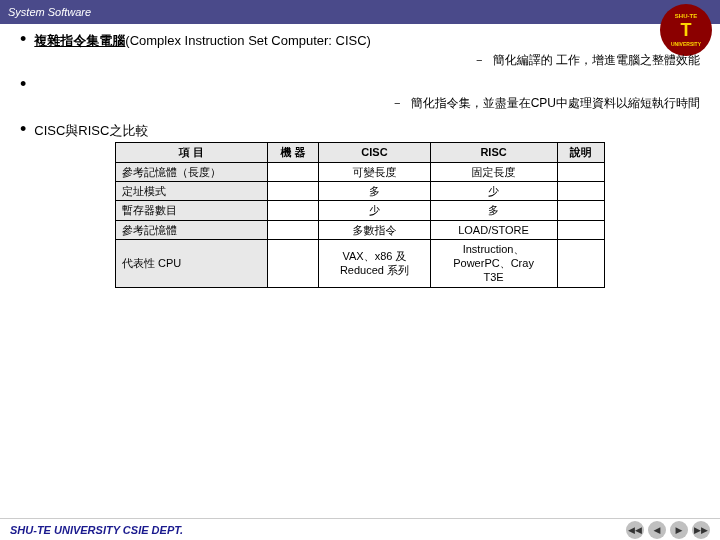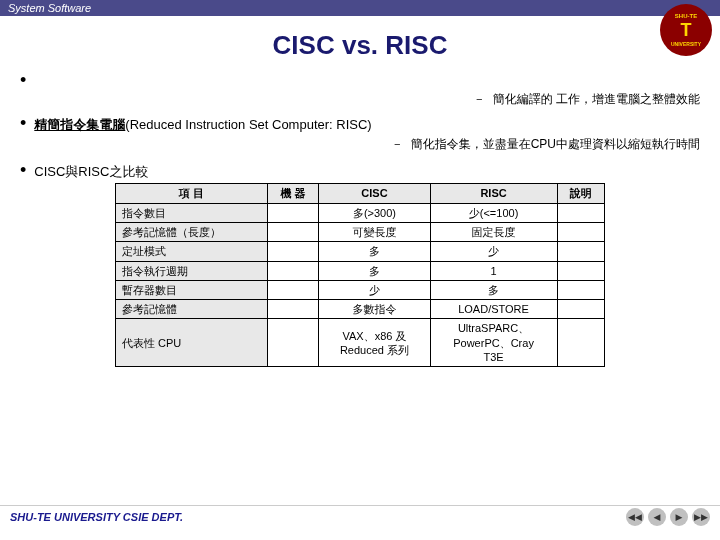--- a/index.html
+++ b/index.html
@@ -9,21 +9,21 @@
       background: #fff;
       font-family: Arial, "Microsoft JhengHei", "微軟正黑體", sans-serif;
       position: relative;
       overflow: hidden;
     }
 
     
     #header {
       position: absolute;
       top: 0; left: 0; right: 0;
-      height: 16px;
+      height: 24px;
       background: #4a4a8a;
       display: flex;
       align-items: center;
       padding: 0 8px;
     }
     #header span {
       color: #fff;
       font-size: 11px;
       font-style: italic;
     }
@@ -140,21 +140,21 @@
       background: #e8e8e8;
       font-weight: bold;
     }
     .comparison-table .category-header {
       background: #e8e8e8;
     }
 
     
     #footer {
       position: absolute;
-      bottom: 13px; left: 0; right: 0;
+      bottom: 0; left: 0; right: 0;
       height: 22px;
       background: #fff;
       border-top: 1px solid #ccc;
       display: flex;
       align-items: center;
       justify-content: space-between;
       padding: 0 10px;
     }
     .footer-text {
       font-size: 11px;
@@ -193,37 +193,36 @@
 <div id="logo">
   <div class="logo-circle">
     <div style="font-size:6px; color:#FFD700; letter-spacing:0px;">SHU-TE</div>
     <div class="logo-t">T</div>
     <div style="font-size:5px; color:#FFD700;">UNIVERSITY</div>
   </div>
 </div>
 
 <div id="content">
 
-  <h1 id="page-title">CISC vs. RISC</h1>
-
-  <div class="bullet-section">
-    <div class="bullet-main">
-      <span class="bullet-dot">•</span>
-    </div>
-    <div class="bullet-sub">
-      <span class="dash">－</span><span> 簡化編譯的 工作，增進電腦之整體效能</span>
-    </div>
-  </div>
 
   <div class="bullet-section">
     <div class="bullet-main">
       <span class="bullet-dot">•</span>
       <span class="bullet-text">
-        <span class="chinese-bold">精簡指令集電腦</span><span>(Reduced Instruction Set Computer: RISC)</span>
+        <span class="chinese-bold">複雜指令集電腦</span><span>(Complex Instruction Set Computer: CISC)</span>
       </span>
+    </div>
+    <div class="bullet-sub">
+      <span class="dash">－</span><span> 簡化編譯的 工作，增進電腦之整體效能</span>
+    </div>
+  </div>
+
+  <div class="bullet-section">
+    <div class="bullet-main">
+      <span class="bullet-dot">•</span>
     </div>
     <div class="bullet-sub">
       <span class="dash">－</span><span> 簡化指令集，並盡量在CPU中處理資料以縮短執行時間</span>
     </div>
   </div>
 
   <div class="bullet-section table-section">
     <div class="bullet-main">
       <span class="bullet-dot">•</span>
       <span class="bullet-text">CISC與RISC之比較</span>
@@ -235,67 +234,53 @@
           <tr class="header-row">
             <th class="category-header">項 目</th>
             <th>機 器</th>
             <th>CISC</th>
             <th>RISC</th>
             <th>說明</th>
           </tr>
         </thead>
         <tbody>
           <tr>
-            <td class="col-item">指令數目</td>
-            <td></td>
-            <td>多(&gt;300)</td>
-            <td>少(&lt;=100)</td>
-            <td></td>
-          </tr>
-          <tr>
             <td class="col-item">參考記憶體（長度）</td>
             <td></td>
             <td>可變長度</td>
             <td>固定長度</td>
             <td></td>
           </tr>
           <tr>
             <td class="col-item">定址模式</td>
             <td></td>
             <td>多</td>
             <td>少</td>
             <td></td>
           </tr>
           <tr>
-            <td class="col-item">指令執行週期</td>
-            <td></td>
-            <td>多</td>
-            <td>1</td>
-            <td></td>
-          </tr>
-          <tr>
             <td class="col-item">暫存器數目</td>
             <td></td>
             <td>少</td>
             <td>多</td>
             <td></td>
           </tr>
           <tr>
             <td class="col-item">參考記憶體</td>
             <td></td>
             <td>多數指令</td>
             <td>LOAD/STORE</td>
             <td></td>
           </tr>
           <tr>
             <td class="col-item">代表性 CPU</td>
             <td></td>
             <td style="white-space:pre-line;">VAX、x86 及
 Reduced 系列</td>
-            <td style="white-space:pre-line;">UltraSPARC、
+            <td style="white-space:pre-line;">Instruction、
 PowerPC、Cray
 T3E</td>
             <td></td>
           </tr>
         </tbody>
       </table>
     </div>
   </div>
 
 </div>

